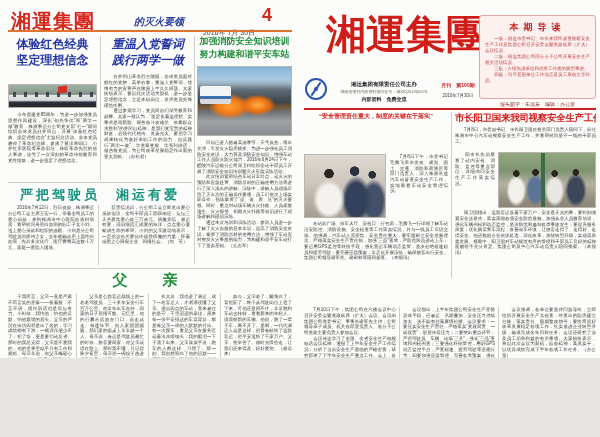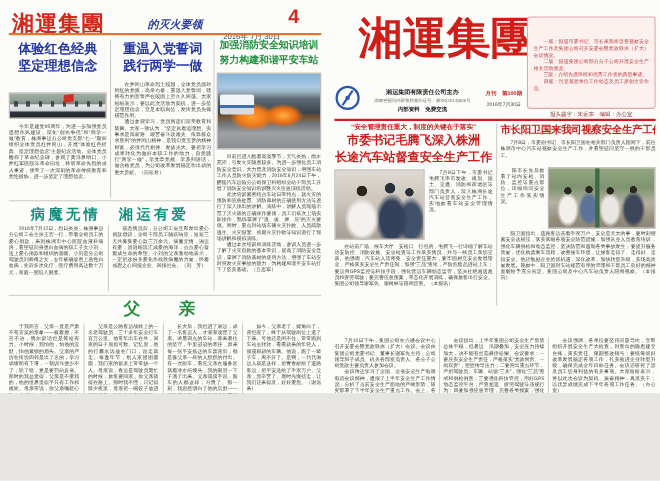--- a/index.html
+++ b/index.html
@@ -74,42 +74,42 @@
   <div class="photo" id="photo1" style="left:8px; top:84px; width:89px; height:24px;">
     <div class="heads"></div>
     <div class="flag"></div>
   </div>
   <div class="tbox" style="left:8px; top:112px; width:89px; height:68px;">
     <div class="in">　　今年是建党95周年，为进一步加强党员思想作风建设，深化“创先争优”和“两学一做”教育，株洲事运分公司党支部“七一”期间组织全体党员赴井冈山，开展“体验红色经典、坚定理想信念”主题纪念活动。全体党员瞻仰了革命纪念碑，参观了黄洋界哨口、小井红军医院等革命旧址，聆听革命先烈的感人事迹，接受了一次深刻的革命传统教育和党性锻炼，进一步坚定了理想信念。</div>
   </div>
 
   <div class="vrule" style="left:100px; top:36px; height:144px;"></div>
 
-  <div class="hl blue" style="left:104px; top:36px; width:88px; font-size:12px; line-height:16px; height:34px;">重温入党誓词
+  <div class="hl blue" style="left:104px; top:36px; width:88px; font-size:12px; line-height:16px; height:34px;font-style:italic;">重温入党誓词
 践行两学一做</div>
   <div class="tbox" style="left:104px; top:74px; width:88px; height:106px;">
     <div class="in">　　在井冈山革命烈士陵园，全体党员面对鲜红的党旗，高举右拳，重温入党誓词，铿锵有力的宣誓声在陵园上空久久回荡。大家纷纷表示，要以此次活动为契机，进一步坚定理想信念，立足本职岗位，发挥党员先锋模范作用。
 　　通过参观学习，党员同志们深受教育和鼓舞。大家一致认为，“坚定执着追理想、实事求是闯新路、艰苦奋斗攻难关、依靠群众求胜利”的井冈山精神，是我们党宝贵的精神财富，必须代代相传、发扬光大。要把学习成果转化为做好本职工作的动力，自觉践行“两学一做”，学党章党规、学系列讲话，做合格党员，为公司改革发展稳定作出新的更大贡献。（彭松君）</div>
   </div>
 
   <div class="vrule" style="left:194px; top:36px; height:228px;"></div>
 
   <div class="hl green" style="left:197px; top:35px; width:95px; font-size:9px; line-height:13px; height:28px;">加强消防安全知识培训
 努力构建和谐平安车站</div>
   <div class="photo" id="photo2" style="left:197px; top:66px; width:95px; height:70px;">
     <div class="bus"></div>
   </div>
   <div class="tbox" style="left:197px; top:140px; width:95px; height:124px;">
     <div class="in">　　目前已进入酷暑高温季节，天气炎热，雨水充沛，引发火灾隐患较多。为进一步强化员工消防安全意识，大力普及消防安全知识，增强车站工作人员防火防灾能力，2016年6月24日下午，醴陵汽车运输分公司保卫科组织全站干部员工开展了消防安全知识培训暨灭火应急演练活动。
 　　此次培训紧密结合车站日常特点，就火灾的预防和应急处置、消防器材的正确使用方法等进行了深入浅出的讲解。演练中，讲解人员现场示范了灭火器的正确操作要领，员工们依次上场实际操作，熟练掌握了“提、拔、握、压”的灭火要领。同时，重点对站场车辆火灾扑救、人员疏散逃生、火灾报警、初期火灾扑救等知识进行了现场讲解和模拟演练。
 　　通过本次培训和演练活动，参训人员进一步了解了火灾自救的基本常识，提高了消防安全意识，掌握了消防器材的使用方法，增强了车站应对突发火灾事故的能力，为构建和谐平安车站打下了坚实基础。（丘志军）</div>
   </div>
 
   <div class="hrule" style="left:8px; top:182px; width:184px;"></div>
-  <div class="hl teal" style="left:8px; top:186px; width:184px; font-size:13px; letter-spacing:3px; height:17px;">病魔无情　湘运有爱</div>
+  <div class="hl teal" style="left:8px; top:186px; width:184px; font-size:13px; letter-spacing:3px; height:17px;">严把驾驶员　湘运有爱</div>
   <div class="tbox" style="left:8px; top:205px; width:86px; height:60px;">
     <div class="in">　　2016年7月12日，烈日炎炎，株洲事运分公司工会主席王宏一行，带着全司员工的爱心捐款，来到株洲市中心医院血液科病房，看望慰问身患白血病的职工子女小刘，送上爱心捐款和组织的温暖。小刘是分公司驾驶员刘师傅之女，去年被确诊患上急性白血病，先后多次化疗，医疗费用高达数十万元，家庭一度陷入困境。</div>
   </div>
   <div class="vrule" style="left:98px; top:205px; height:60px;"></div>
   <div class="tbox" style="left:102px; top:205px; width:88px; height:60px;">
     <div class="in">　　获悉情况后，分公司工会立即发出爱心捐款倡议，全司干部员工踊跃响应，短短三天共募集爱心款三万余元。病魔无情，湘运有爱，涓涓细流汇成爱的海洋，点点爱心凝聚成生命的希望。小刘的父亲激动地表示，一定把这份关爱化作战胜病魔的力量，怀着感恩之心回报企业、回报社会。（刘　芳）</div>
   </div>
 
   <div class="hrule" style="left:8px; top:268px; width:284px;"></div>
   <div class="hl green" style="left:8px; top:271px; width:284px; font-size:15px; letter-spacing:10px; height:19px;">父　亲</div>
@@ -151,37 +151,36 @@
     <div class="in center nowrap" style="font-size:10px; line-height:13px; font-weight:bold; color:#222;">内部资料　免费交流</div>
   </div>
   <div class="tbox" style="left:436px; top:82px; width:44px; height:9px;">
     <div class="in center nowrap" style="font-size:10px; line-height:13px; font-weight:bold; color:#c22222;">月刊　第100期</div>
   </div>
   <div class="tbox" style="left:436px; top:92px; width:44px; height:8px;">
     <div class="in center nowrap" style="font-size:9px; line-height:12px; color:#444;">2016年7月30日</div>
   </div>
 
   <div class="digestbox" style="left:479px; top:15px; width:117px; height:84px;"></div>
+  <div class="hl red" style="left:479px; top:21px; width:117px; font-size:9px; letter-spacing:5px; height:12px; color:#c92222;">本期导读</div>
   <div class="tbox" style="left:485px; top:35px; width:105px; height:60px;">
     <div class="in redtxt" style="font-size:9px; line-height:12px;">　　一版：报道市委书记、市长来我司督查视察安全生产工作及集团公司召开安委会暨党政联席（扩大）会议情况。
 　　二版：报道集团公司部分分子公司开展安全生产相关活动情况。
 　　三版：介绍先进班组和优秀工作者的典型事迹。
 　　四版：刊登基层单位工作动态及员工原创文学作品。</div>
   </div>
   <div class="tbox" style="left:479px; top:101px; width:117px; height:8px;">
     <div class="in center nowrap" style="font-size:10px; line-height:13px; color:#8a2a2a;">报头题字：朱远东　编辑：办公室</div>
   </div>
 
   <div class="abs" style="left:304px; top:108px; width:292px; height:2px; background:#cc2020;"></div>
 
   <div class="tbox" style="left:304px; top:112px; width:144px; height:8px;">
     <div class="in center nowrap" style="font-size:12px; line-height:15px; font-weight:bold; color:#cc2222;">“安全管理责任重大，制度的关键在于落实”</div>
   </div>
-  <div class="hl red" style="left:304px; top:121px; width:144px; font-size:11px; line-height:15px; height:31px;">市委书记毛腾飞深入株洲
-长途汽车站督查安全生产工作</div>
   <div class="photo" id="photo3" style="left:304px; top:154px; width:82px; height:64px;"></div>
   <div class="tbox" style="left:390px; top:154px; width:58px; height:64px;">
     <div class="in">　　7月8日下午，市委书记毛腾飞率市发改、规划、国土、交通、消防和荷塘区等部门负责人，深入株洲长途汽车站督查安全生产工作，实地察看车站安全管理情况。</div>
   </div>
   <div class="tbox" style="left:304px; top:221px; width:144px; height:57px;">
     <div class="in">　　在站前广场、候车大厅、安检口、行包房，毛腾飞一行详细了解车站治安防控、消防设施、安全检查等工作落实情况，并与一线员工亲切交谈。他强调，汽车站人流密集，安全责任重大，要牢固树立安全发展理念，严格落实安全生产责任制，加强“三品”查堵，严防危险品进站上车；要运用GPS监控等科技手段，强化营运车辆动态监管，坚决杜绝超速超员和疲劳驾驶；要完善应急预案，常态化开展演练，确保旅客出行安全。集团公司领导谢军先、谢树林等陪同督查。（本报讯）</div>
   </div>
 
   <div class="vrule" style="left:451px; top:112px; height:166px;"></div>
 

